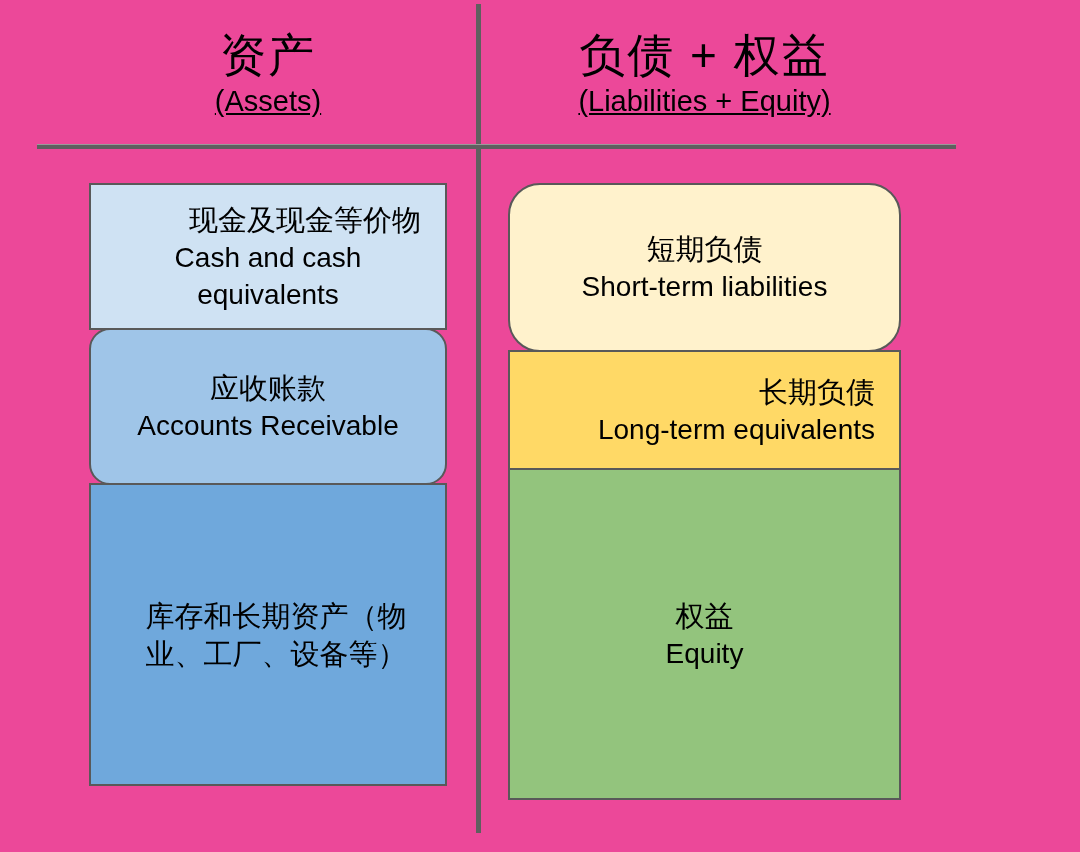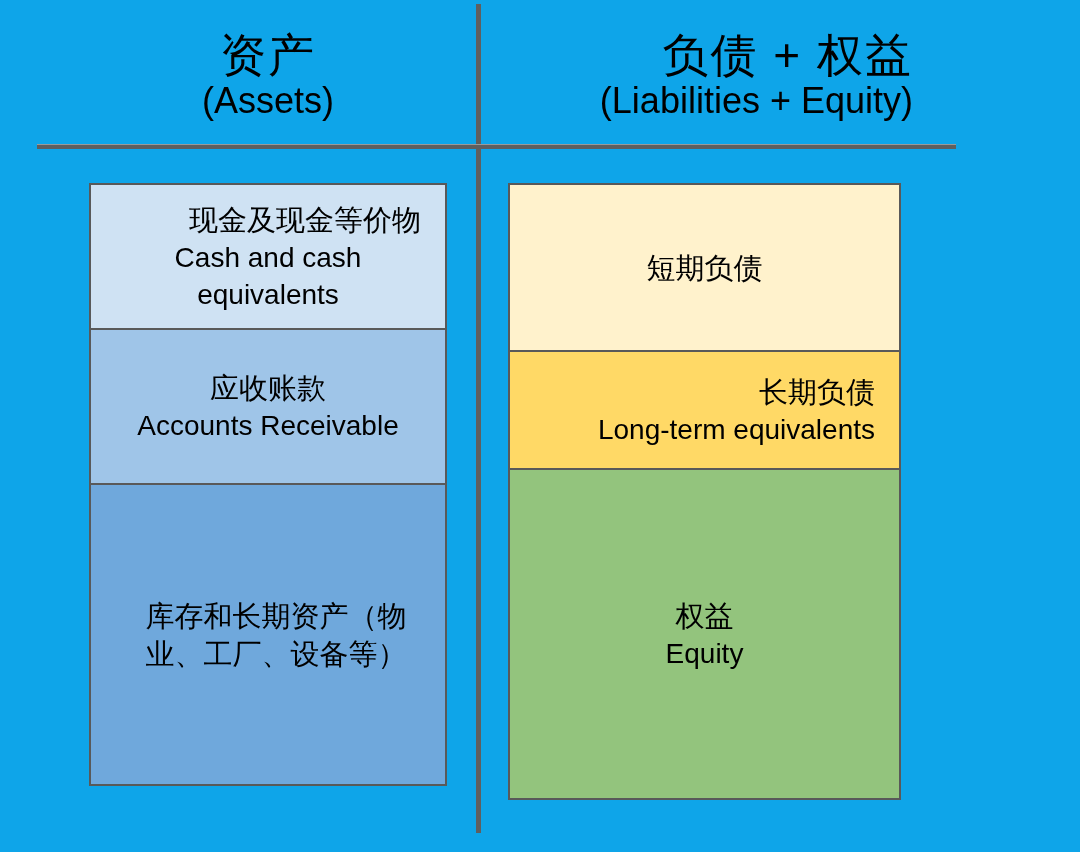--- a/index.html
+++ b/index.html
@@ -4,21 +4,21 @@
 <style>
   html, body { margin: 0; padding: 0; }
   body {
     font-family: "Liberation Sans", "DejaVu Sans", sans-serif;
     background: #ffffff;
   }
   .canvas {
     position: relative;
     width: 1080px;
     height: 852px;
-    background: #0ea5e9;
+    background: #ec4899;
     overflow: hidden;
     color: #0d0d0d;
   }
 
   
   .v-divider {
     position: absolute;
     left: 476px; top: 4px;
     width: 5px; height: 829px;
     background: #5f5f5f;
@@ -31,31 +31,32 @@
     box-shadow: inset 0 1px 0 #9a9a9a;
   }
 
   
   .header {
     position: absolute;
     top: 26px;
     text-align: center;
   }
   .header-left  { left: 89px;  width: 358px; }
-  .header-right { left: 520px; width: 393px; text-align: right; }
+  .header-right { left: 508px; width: 393px; }
   .title-zh {
     font-size: 46px;
     line-height: 58px;
     letter-spacing: 2px;
     color: #000000;
   }
   .title-en {
-    font-size: 36px;
+    font-size: 29px;
     line-height: 34px;
     color: #000000;
+    text-decoration: underline;
   }
 
   
   .column {
     position: absolute;
     top: 183px;
   }
   .column-left  { left: 89px;  width: 358px; }
   .column-right { left: 508px; width: 393px; }
 
@@ -106,32 +107,33 @@
   <div class="header header-right">
     <div class="title-zh">负债 + 权益</div>
     <div class="title-en">(Liabilities + Equity)</div>
   </div>
 
   <div class="column column-left">
     <div class="box box-l1" style="background-color: rgb(207, 226, 243); align-items: flex-end;">
       <div class="zh">现金及现金等价物</div>
       <div class="en">Cash and cash equivalents</div>
     </div>
-    <div class="box box-l2" style="background-color: rgb(159, 197, 232);">
+    <div class="box box-l2" style="background-color: rgb(159, 197, 232); border-radius: 21px;">
       <div class="zh">应收账款</div>
       <div class="en">Accounts Receivable</div>
     </div>
     <div class="box box-l3" style="background-color: rgb(111, 168, 220); padding-left: 40px;">
       <div class="zh">库存和长期资产（物业、工厂、设备等）</div>
     </div>
   </div>
 
   <div class="column column-right">
-    <div class="box box-r1" style="background-color: rgb(255, 242, 204);">
+    <div class="box box-r1" style="background-color: rgb(255, 242, 204); border-radius: 32px;">
       <div class="zh">短期负债</div>
+      <div class="en">Short-term liabilities</div>
     </div>
     <div class="box box-r2" style="background-color: rgb(255, 217, 102);">
       <div class="zh">长期负债</div>
       <div class="en">Long-term equivalents</div>
     </div>
     <div class="box box-r3" style="background-color: rgb(147, 196, 125);">
       <div class="zh">权益</div>
       <div class="en">Equity</div>
     </div>
   </div>

